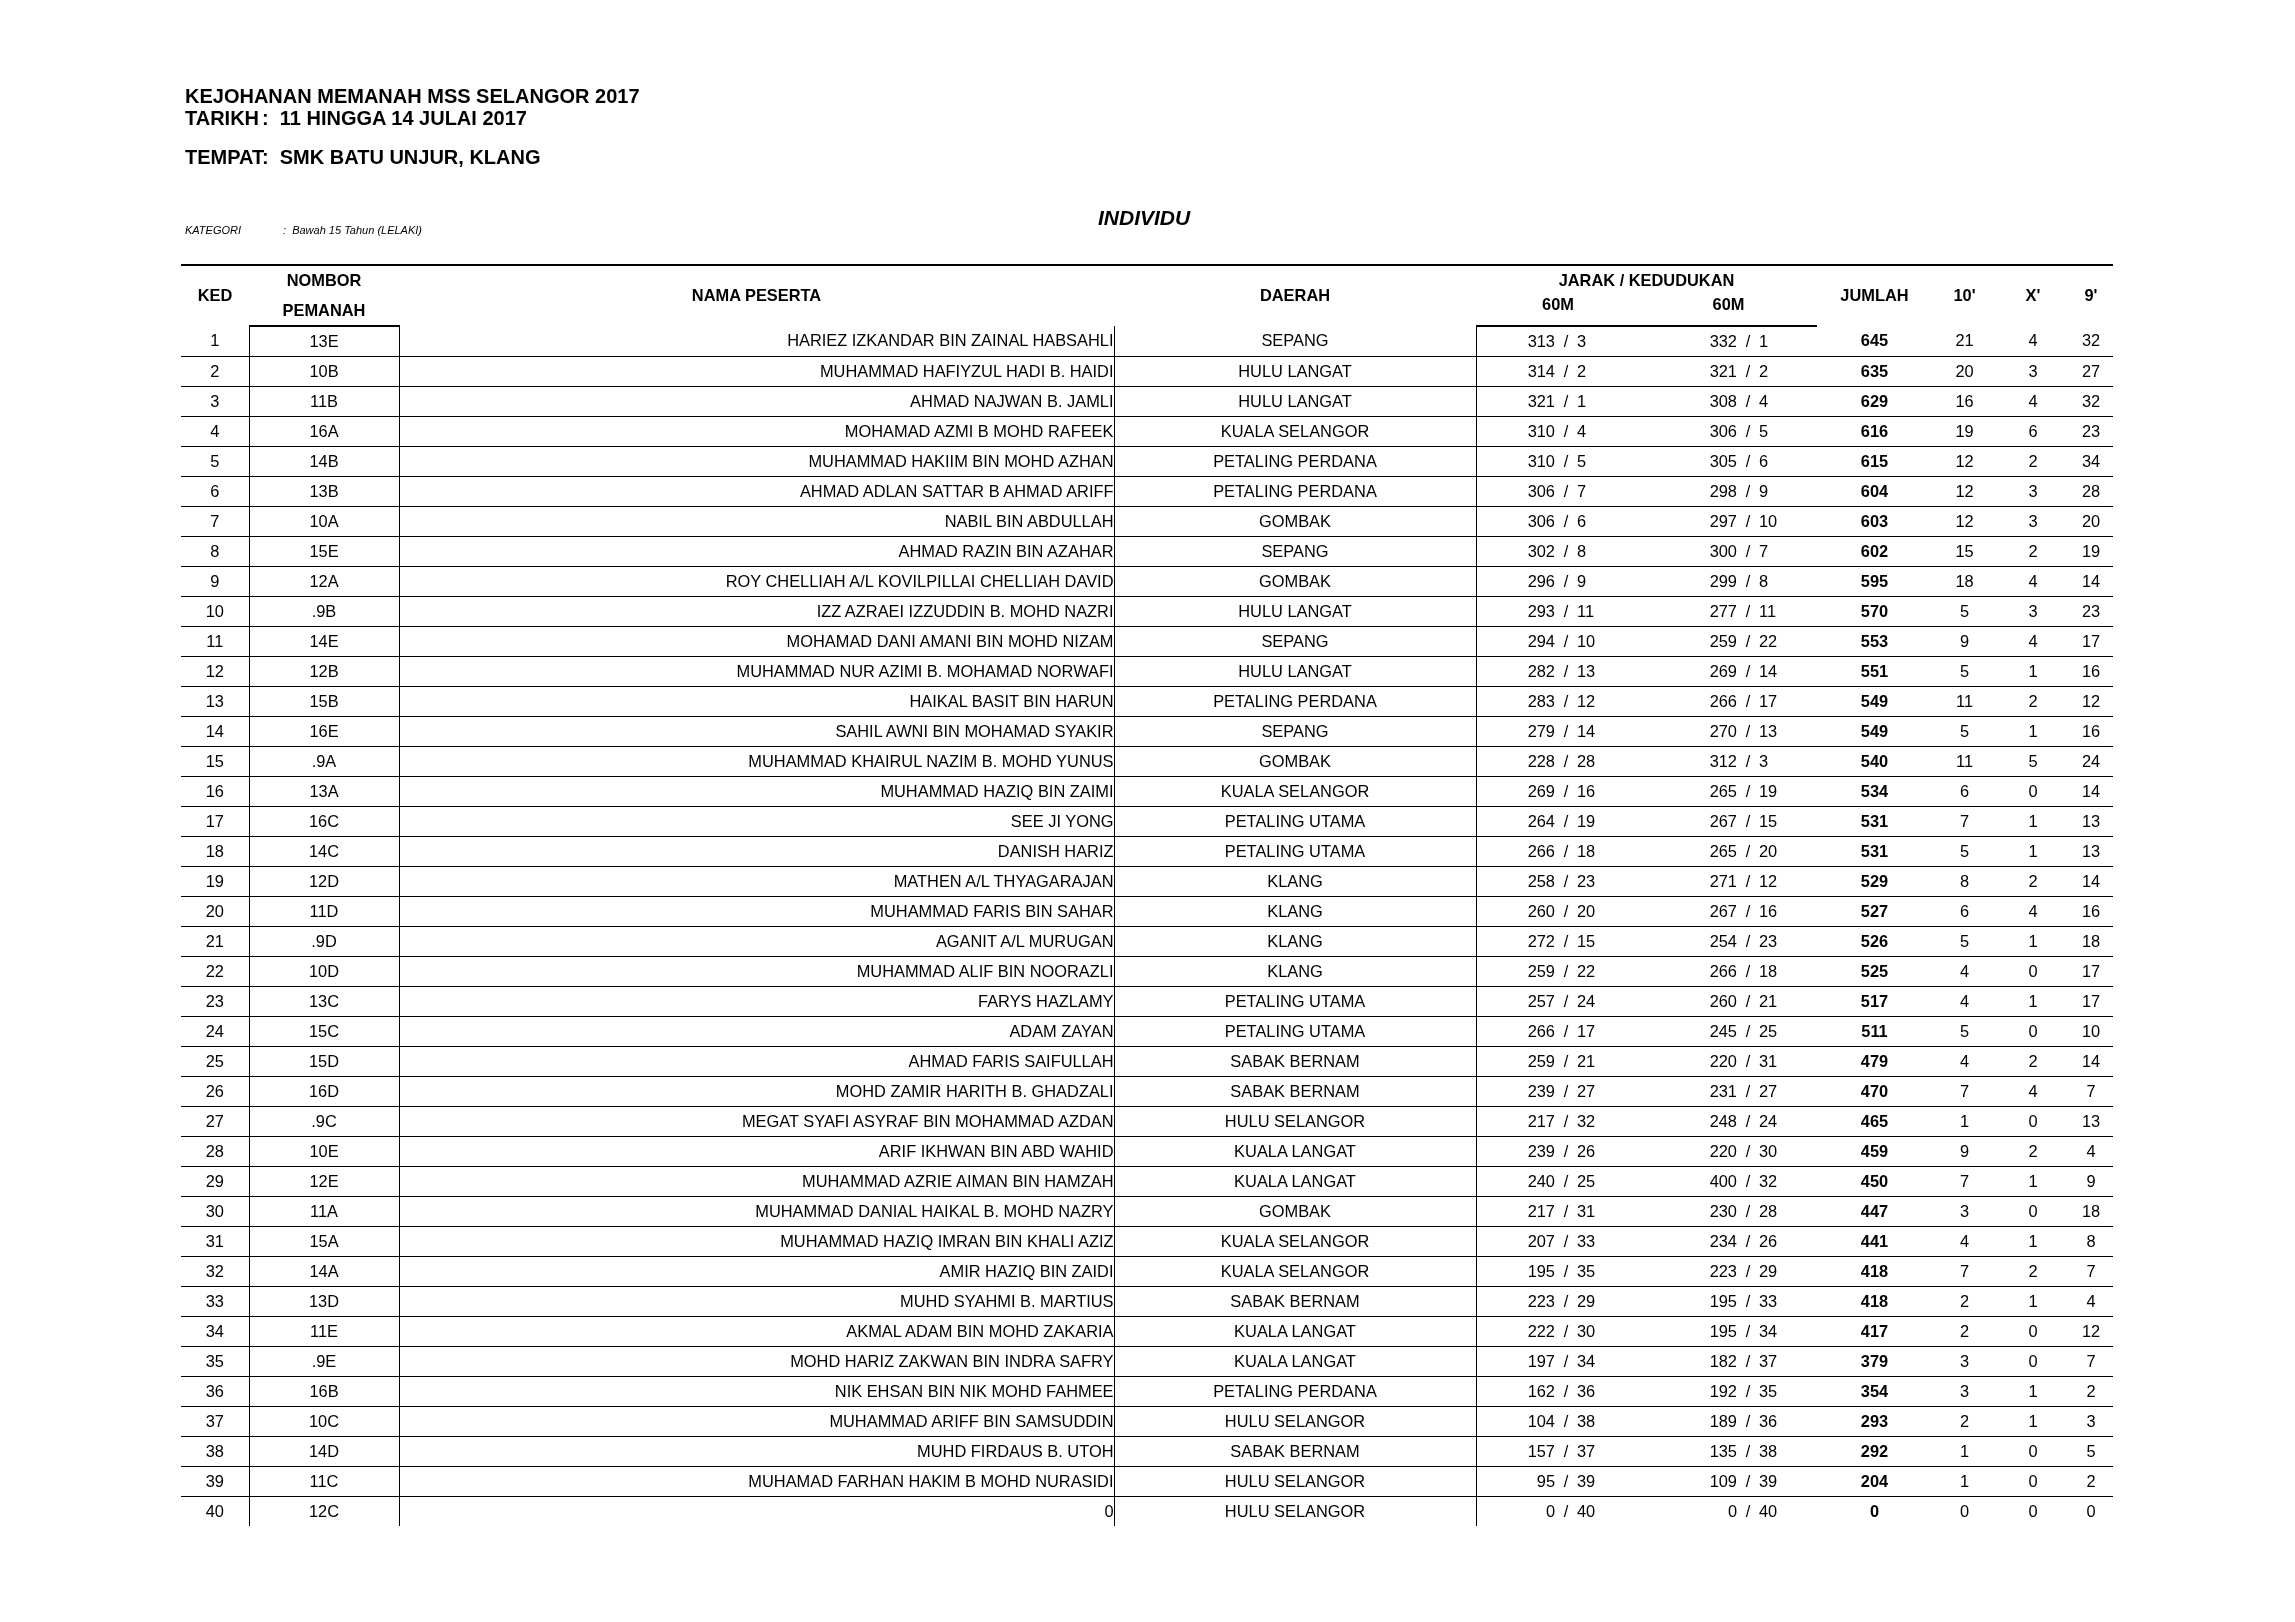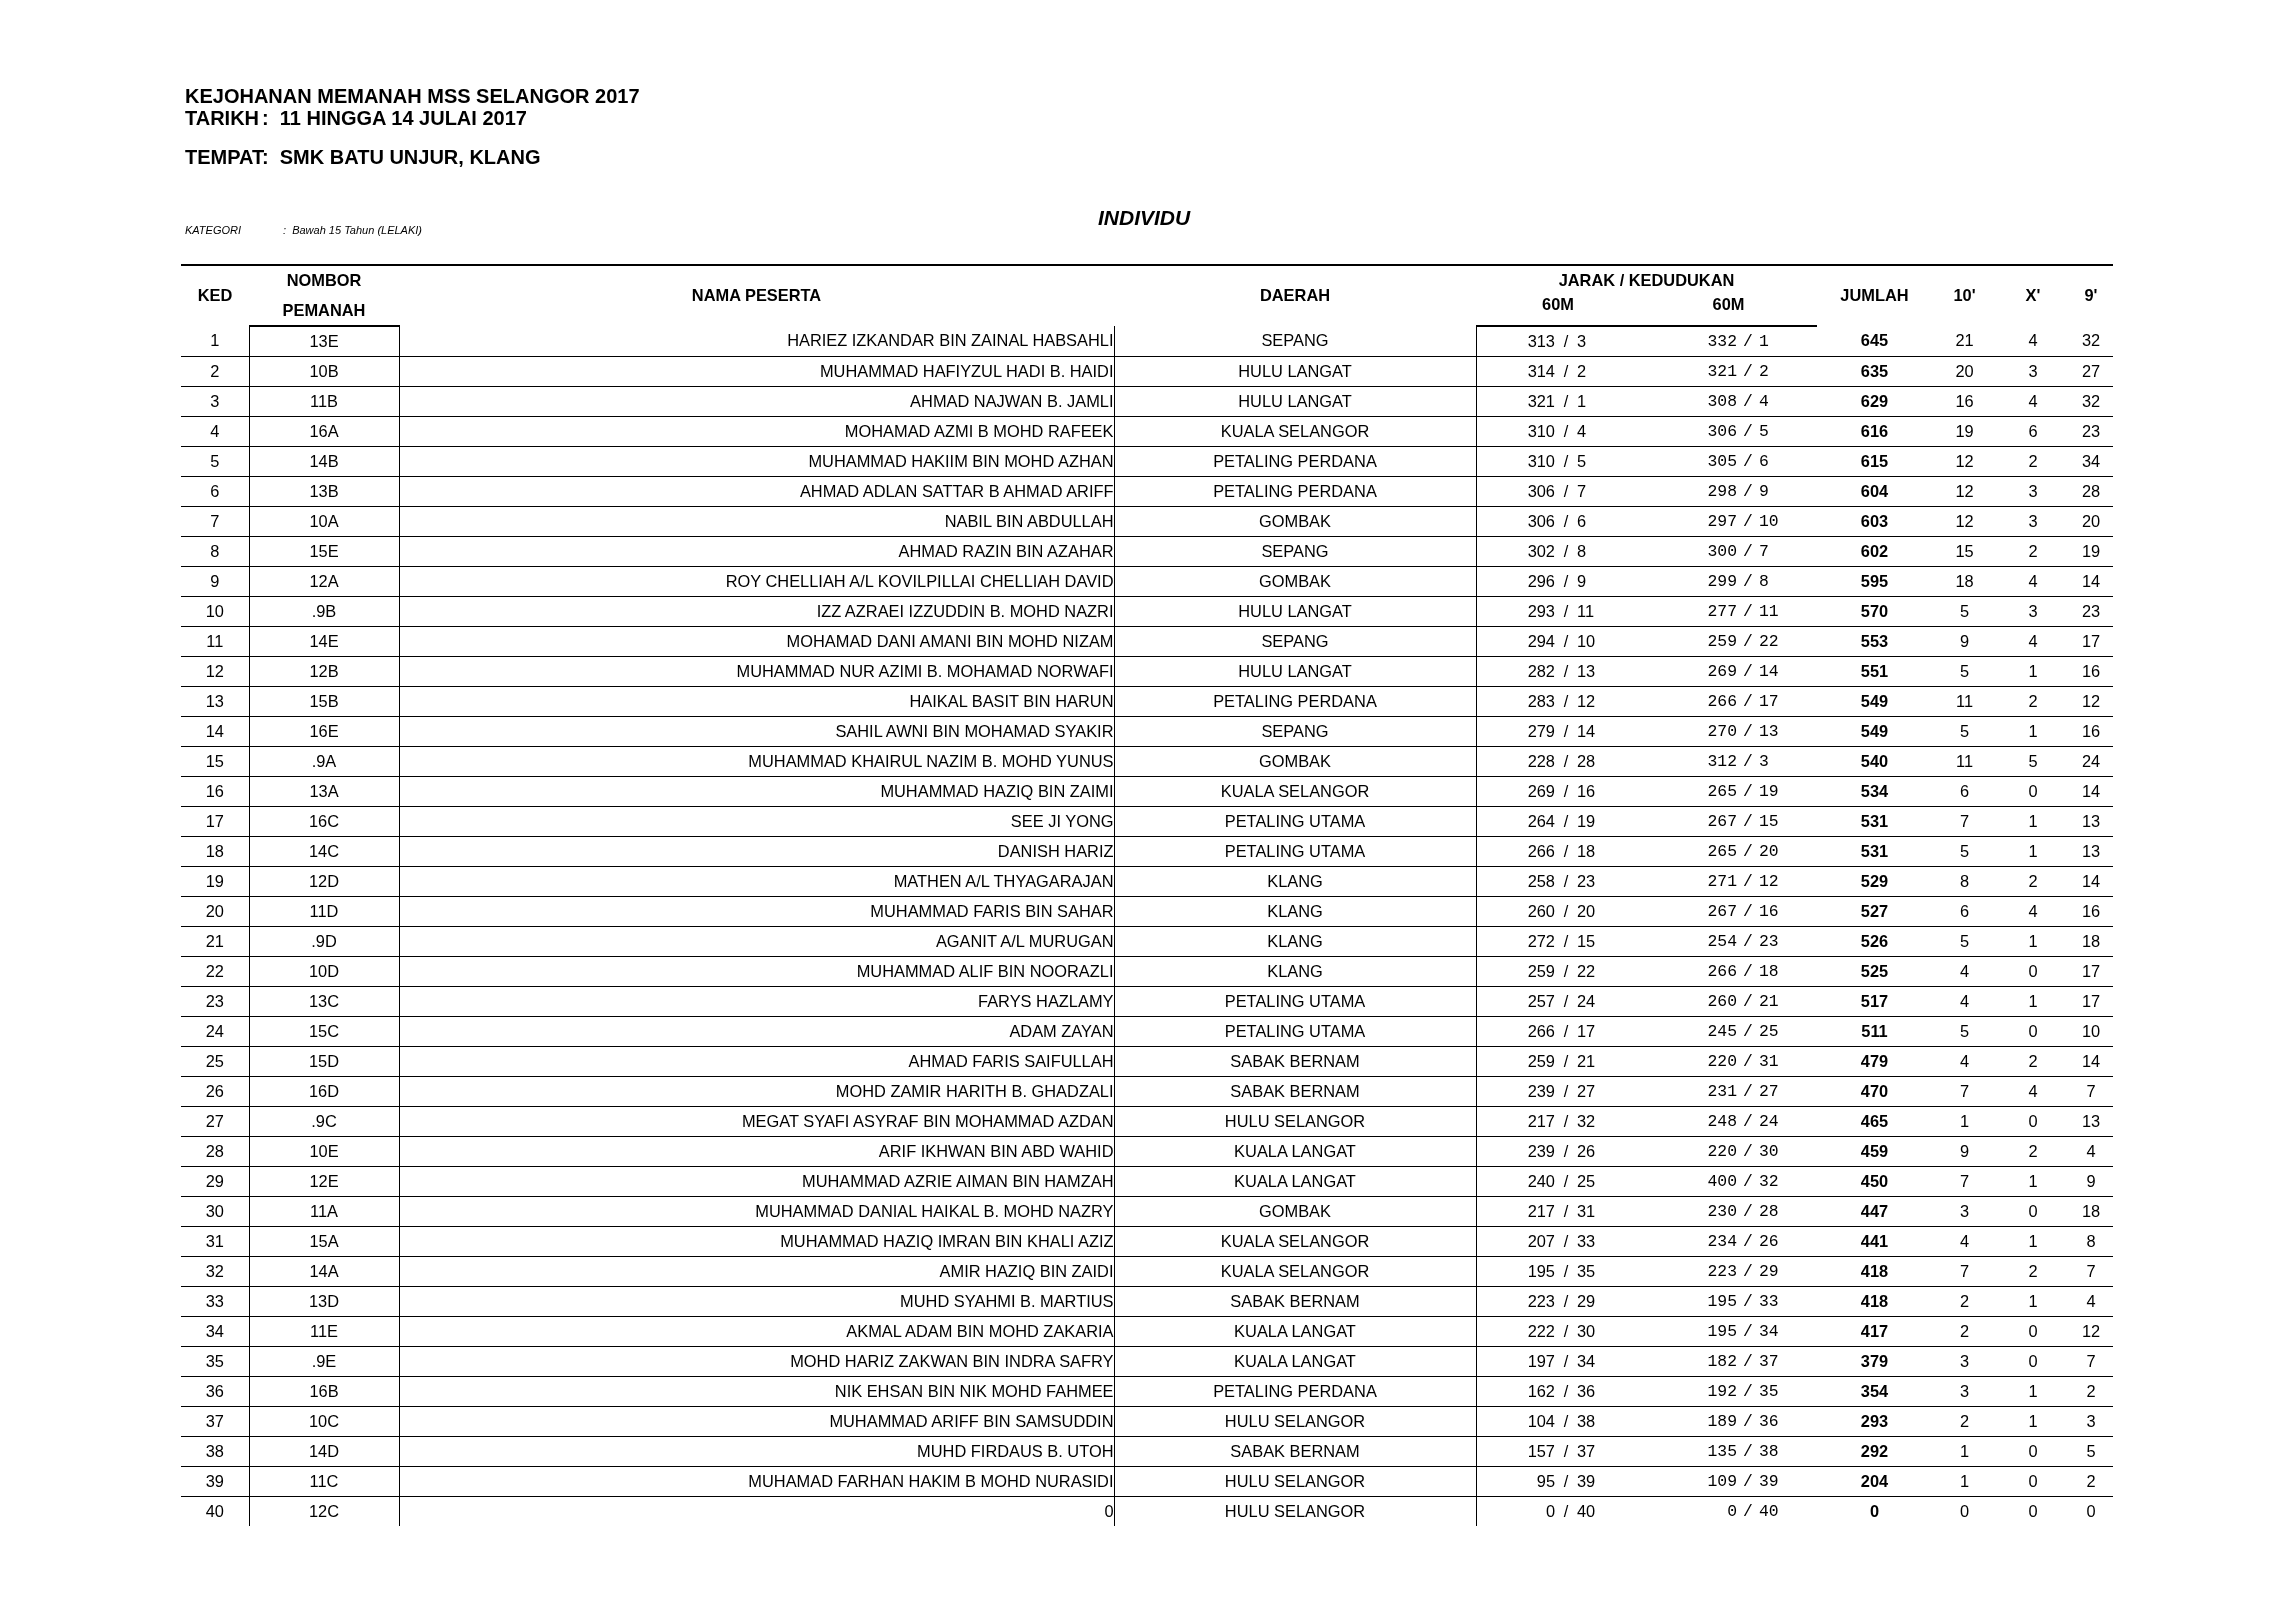--- a/index.html
+++ b/index.html
@@ -33,21 +33,21 @@
   thead th.sub { vertical-align: top; }
 
   tbody td { height: 29px; padding: 0; border-bottom: 1.6px solid #000; text-align: center; white-space: nowrap; overflow: hidden; }
   tbody td.name { text-align: right; padding-left: 17px; }
   tbody td.vr { border-right: 1.3px solid #000; }
   tbody td.jum { font-weight: bold; }
   tbody td.jarak { text-align: left; white-space: pre; }
   tbody td.jarak .sc { display: inline-block; width: 51px; text-align: right; }
   tbody td.jarak .sl { display: inline-block; width: 22px; text-align: center; }
   tbody td.jarak.j1 { padding-left: 27.5px; }
-  tbody td.jarak.j2 { padding-left: 46px; font-family: Liberation Mono, monospace; }
+  tbody td.jarak.j2 { padding-left: 46px; }
   tbody tr.last td { border-bottom: none; }
 </style>
 </head>
 <body>
 
 <div class="hdr" id="title">KEJOHANAN MEMANAH MSS SELANGOR 2017</div>
 <div class="hdr" id="tarikh"><span class="lbl">TARIKH</span><span>:  11 HINGGA 14 JULAI 2017</span></div>
 <div class="hdr" id="tempat"><span class="lbl">TEMPAT</span><span>:  SMK BATU UNJUR, KLANG</span></div>
 <div id="kategori"><span class="lbl">KATEGORI</span><span>:  Bawah 15 Tahun (LELAKI)</span></div>
 <div id="individu">INDIVIDU</div>

